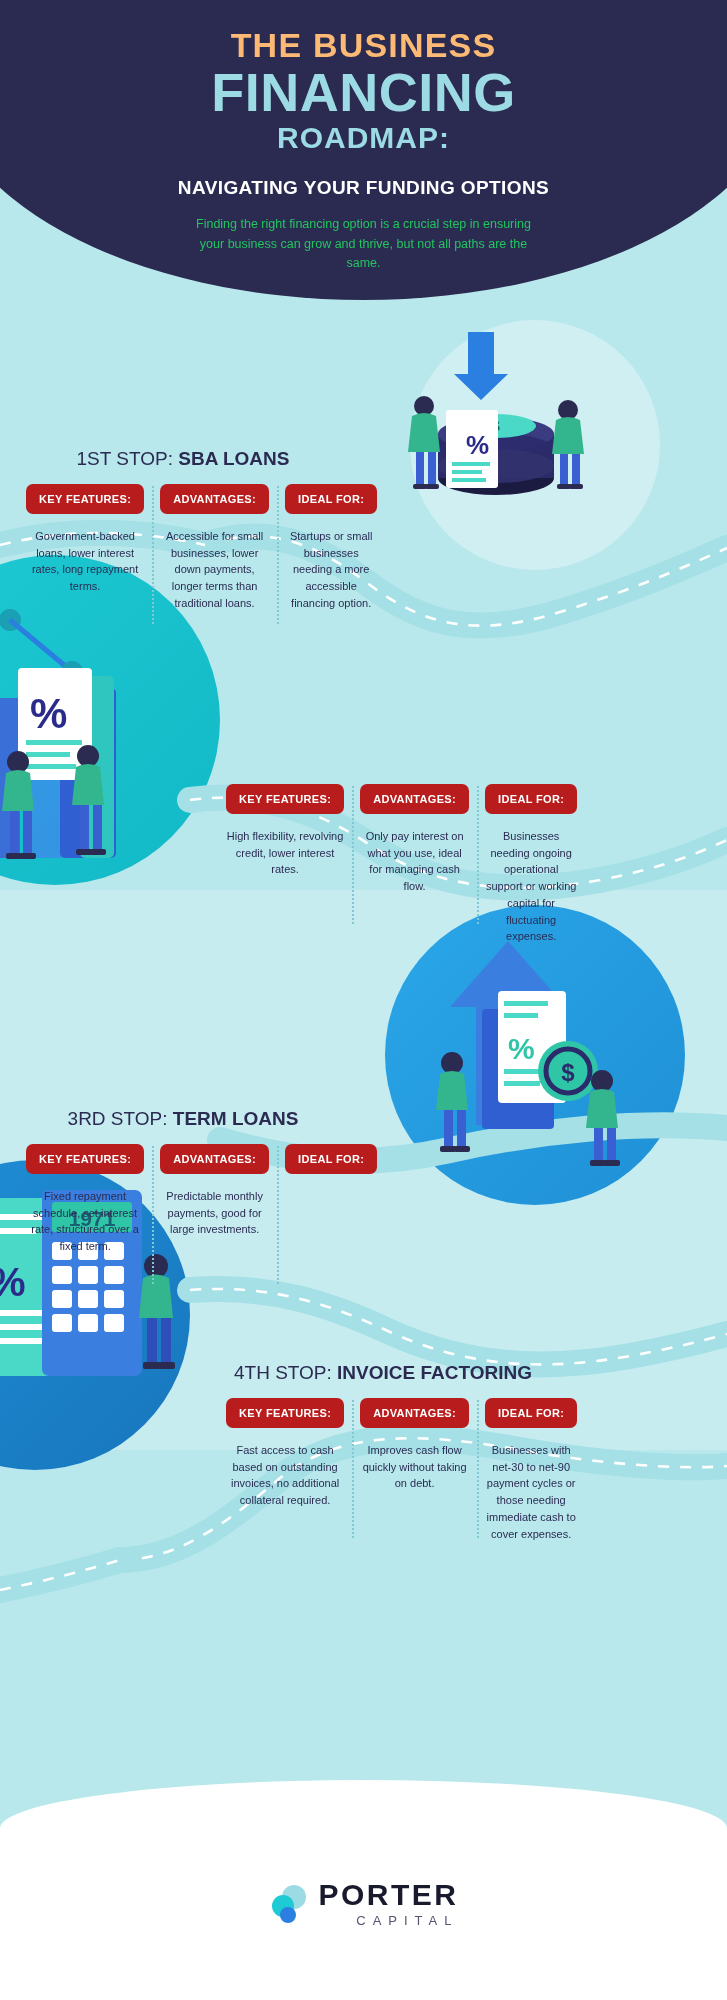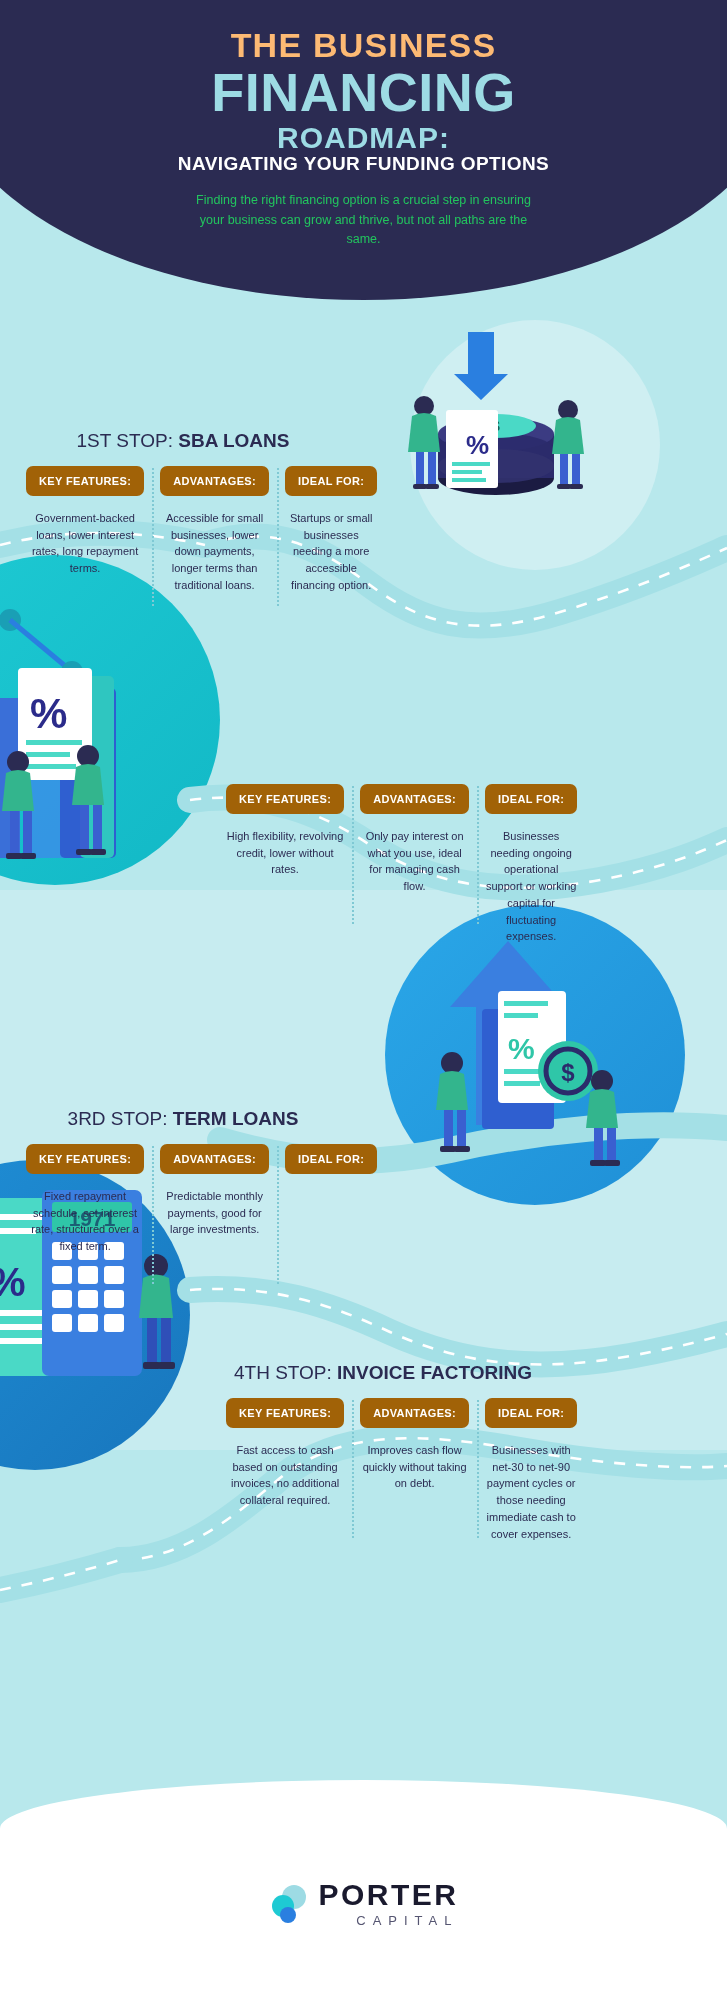--- a/index.html
+++ b/index.html
@@ -49,21 +49,21 @@
     font-size: 30px; font-weight: 700;
     letter-spacing: 1px;
     color: #9ddbe4;
     line-height: 1.05;
     margin-top: 3px;
   }
   .t4 {
     font-size: 19px; font-weight: 700;
     letter-spacing: 0.4px;
     color: #ffffff;
-    margin-top: 0;
+    margin-top: 24px;
   }
   .hero-desc {
     margin-top: 16px;
     font-size: 12.5px;
     line-height: 1.55;
     color: #22c55e;
     font-weight: 400;
   }
 
   
@@ -123,38 +123,38 @@
   .cards { display: flex; margin-top: 14px; }
   .col { position: relative; flex: 1; padding: 0 8px; text-align: center; }
   .col + .col::before {
     content: "";
     position: absolute; left: 0; top: 2px;
     width: 0; height: 138px;
     border-left: 2px dotted #7fc9d4;
   }
   .pill {
     display: inline-block;
-    background: #a16207;
+    background: #b91c1c;
     color: #ffffff;
     font-size: 11px;
     font-weight: 700;
     letter-spacing: 0.35px;
     padding: 9px 13px;
     border-radius: 7px;
     white-space: nowrap;
   }
   .body-txt {
     margin-top: 14px;
     font-size: 11px;
     line-height: 1.52;
     color: #2b2b52;
     font-weight: 400;
   }
 
-  .s1 { left: 18px; top: 430px; width: 330px; }
+  .s1 { left: 18px; top: 448px; width: 330px; }
   .s1 .sec-head { text-align: center; }
   .s2 { left: 218px; top: 770px; width: 330px; }
   .s2 .sec-head { text-align: center; }
   .s3 { left: 18px; top: 1108px; width: 330px; }
   .s3 .sec-head { text-align: center; }
   .s4 { left: 218px; top: 1362px; width: 330px; }
   .s4 .sec-head { text-align: center; }
 
   
   .illo { position: absolute; z-index: 8; }
@@ -309,21 +309,21 @@
     <rect x="120" y="225" width="9" height="46" fill="#3a5fd0"></rect>
     <rect x="133" y="225" width="9" height="46" fill="#3a5fd0"></rect>
     <rect x="116" y="269" width="16" height="6" rx="2" fill="#2b2b52"></rect>
     <rect x="130" y="269" width="16" height="6" rx="2" fill="#2b2b52"></rect>
   </svg>
 
   <div class="section s2">
     <div class="cards">
       <div class="col">
         <span class="pill">KEY FEATURES:</span>
-        <div class="body-txt">High flexibility, revolving credit, lower without rates.</div>
+        <div class="body-txt">High flexibility, revolving credit, lower interest rates.</div>
       </div>
       <div class="col">
         <span class="pill">ADVANTAGES:</span>
         <div class="body-txt">Only pay interest on what you use, ideal for managing cash flow.</div>
       </div>
       <div class="col">
         <span class="pill">IDEAL FOR:</span>
         <div class="body-txt">Businesses needing ongoing operational support or working capital for fluctuating expenses.</div>
       </div>
     </div>

